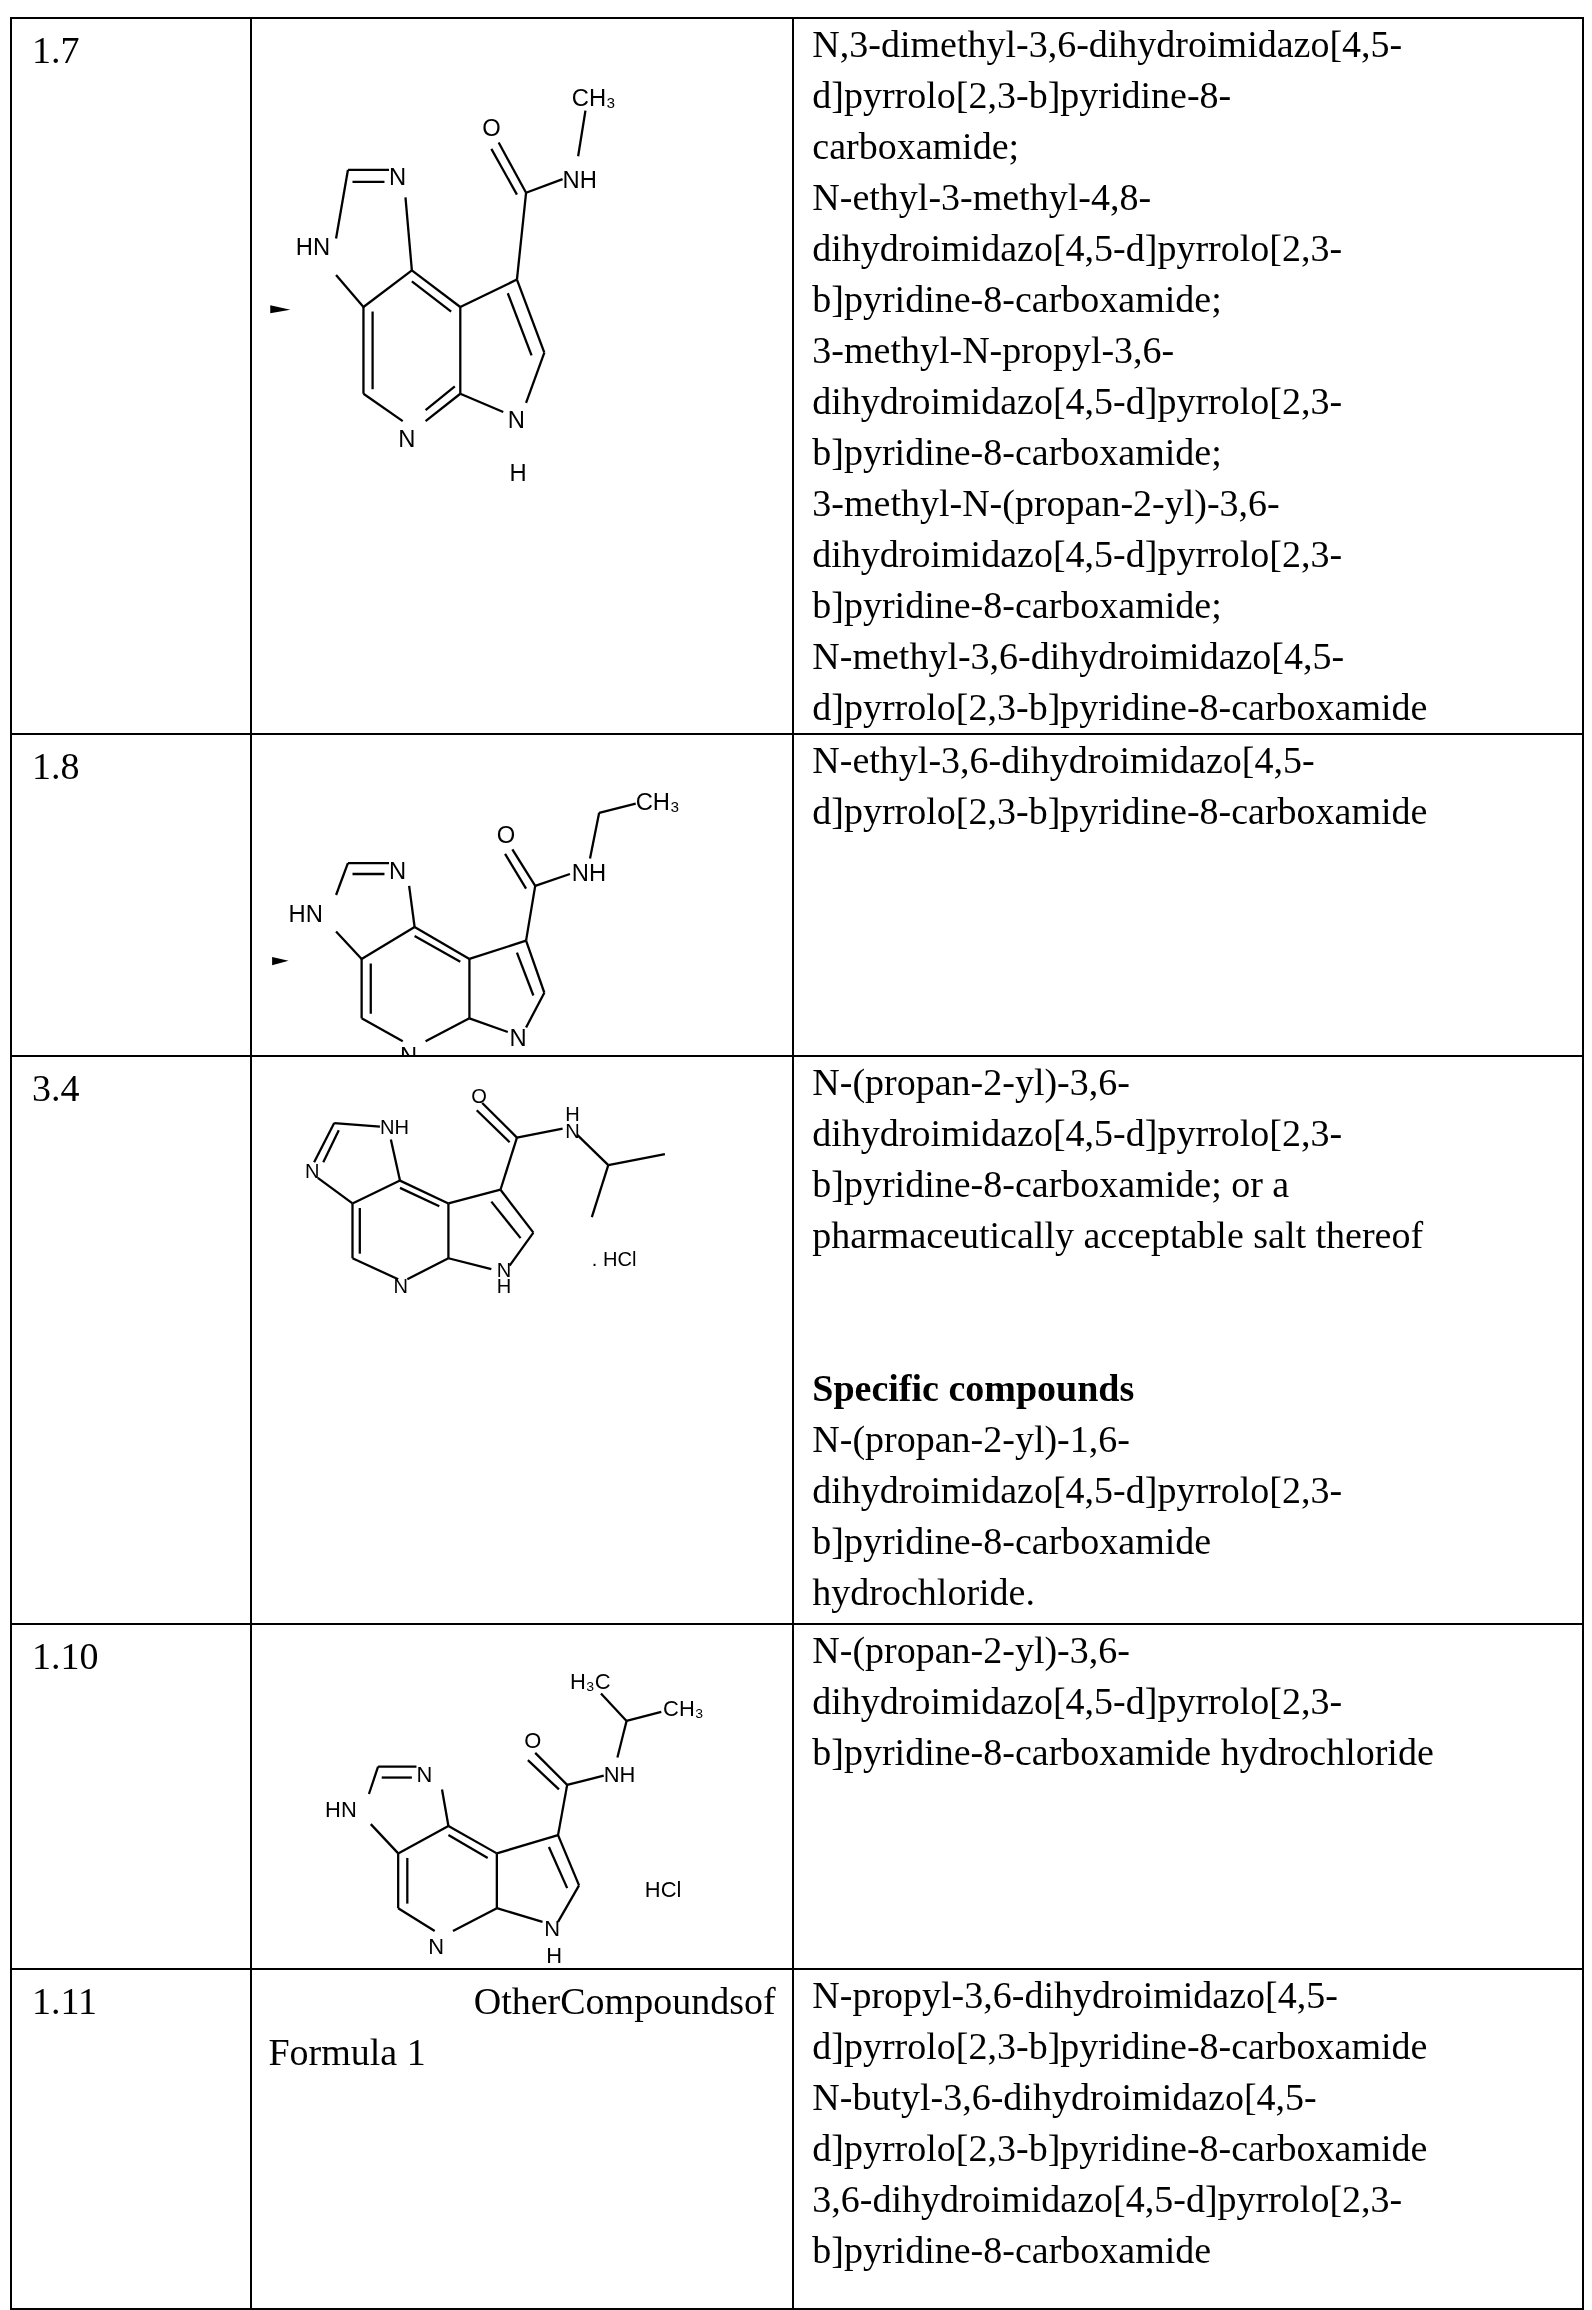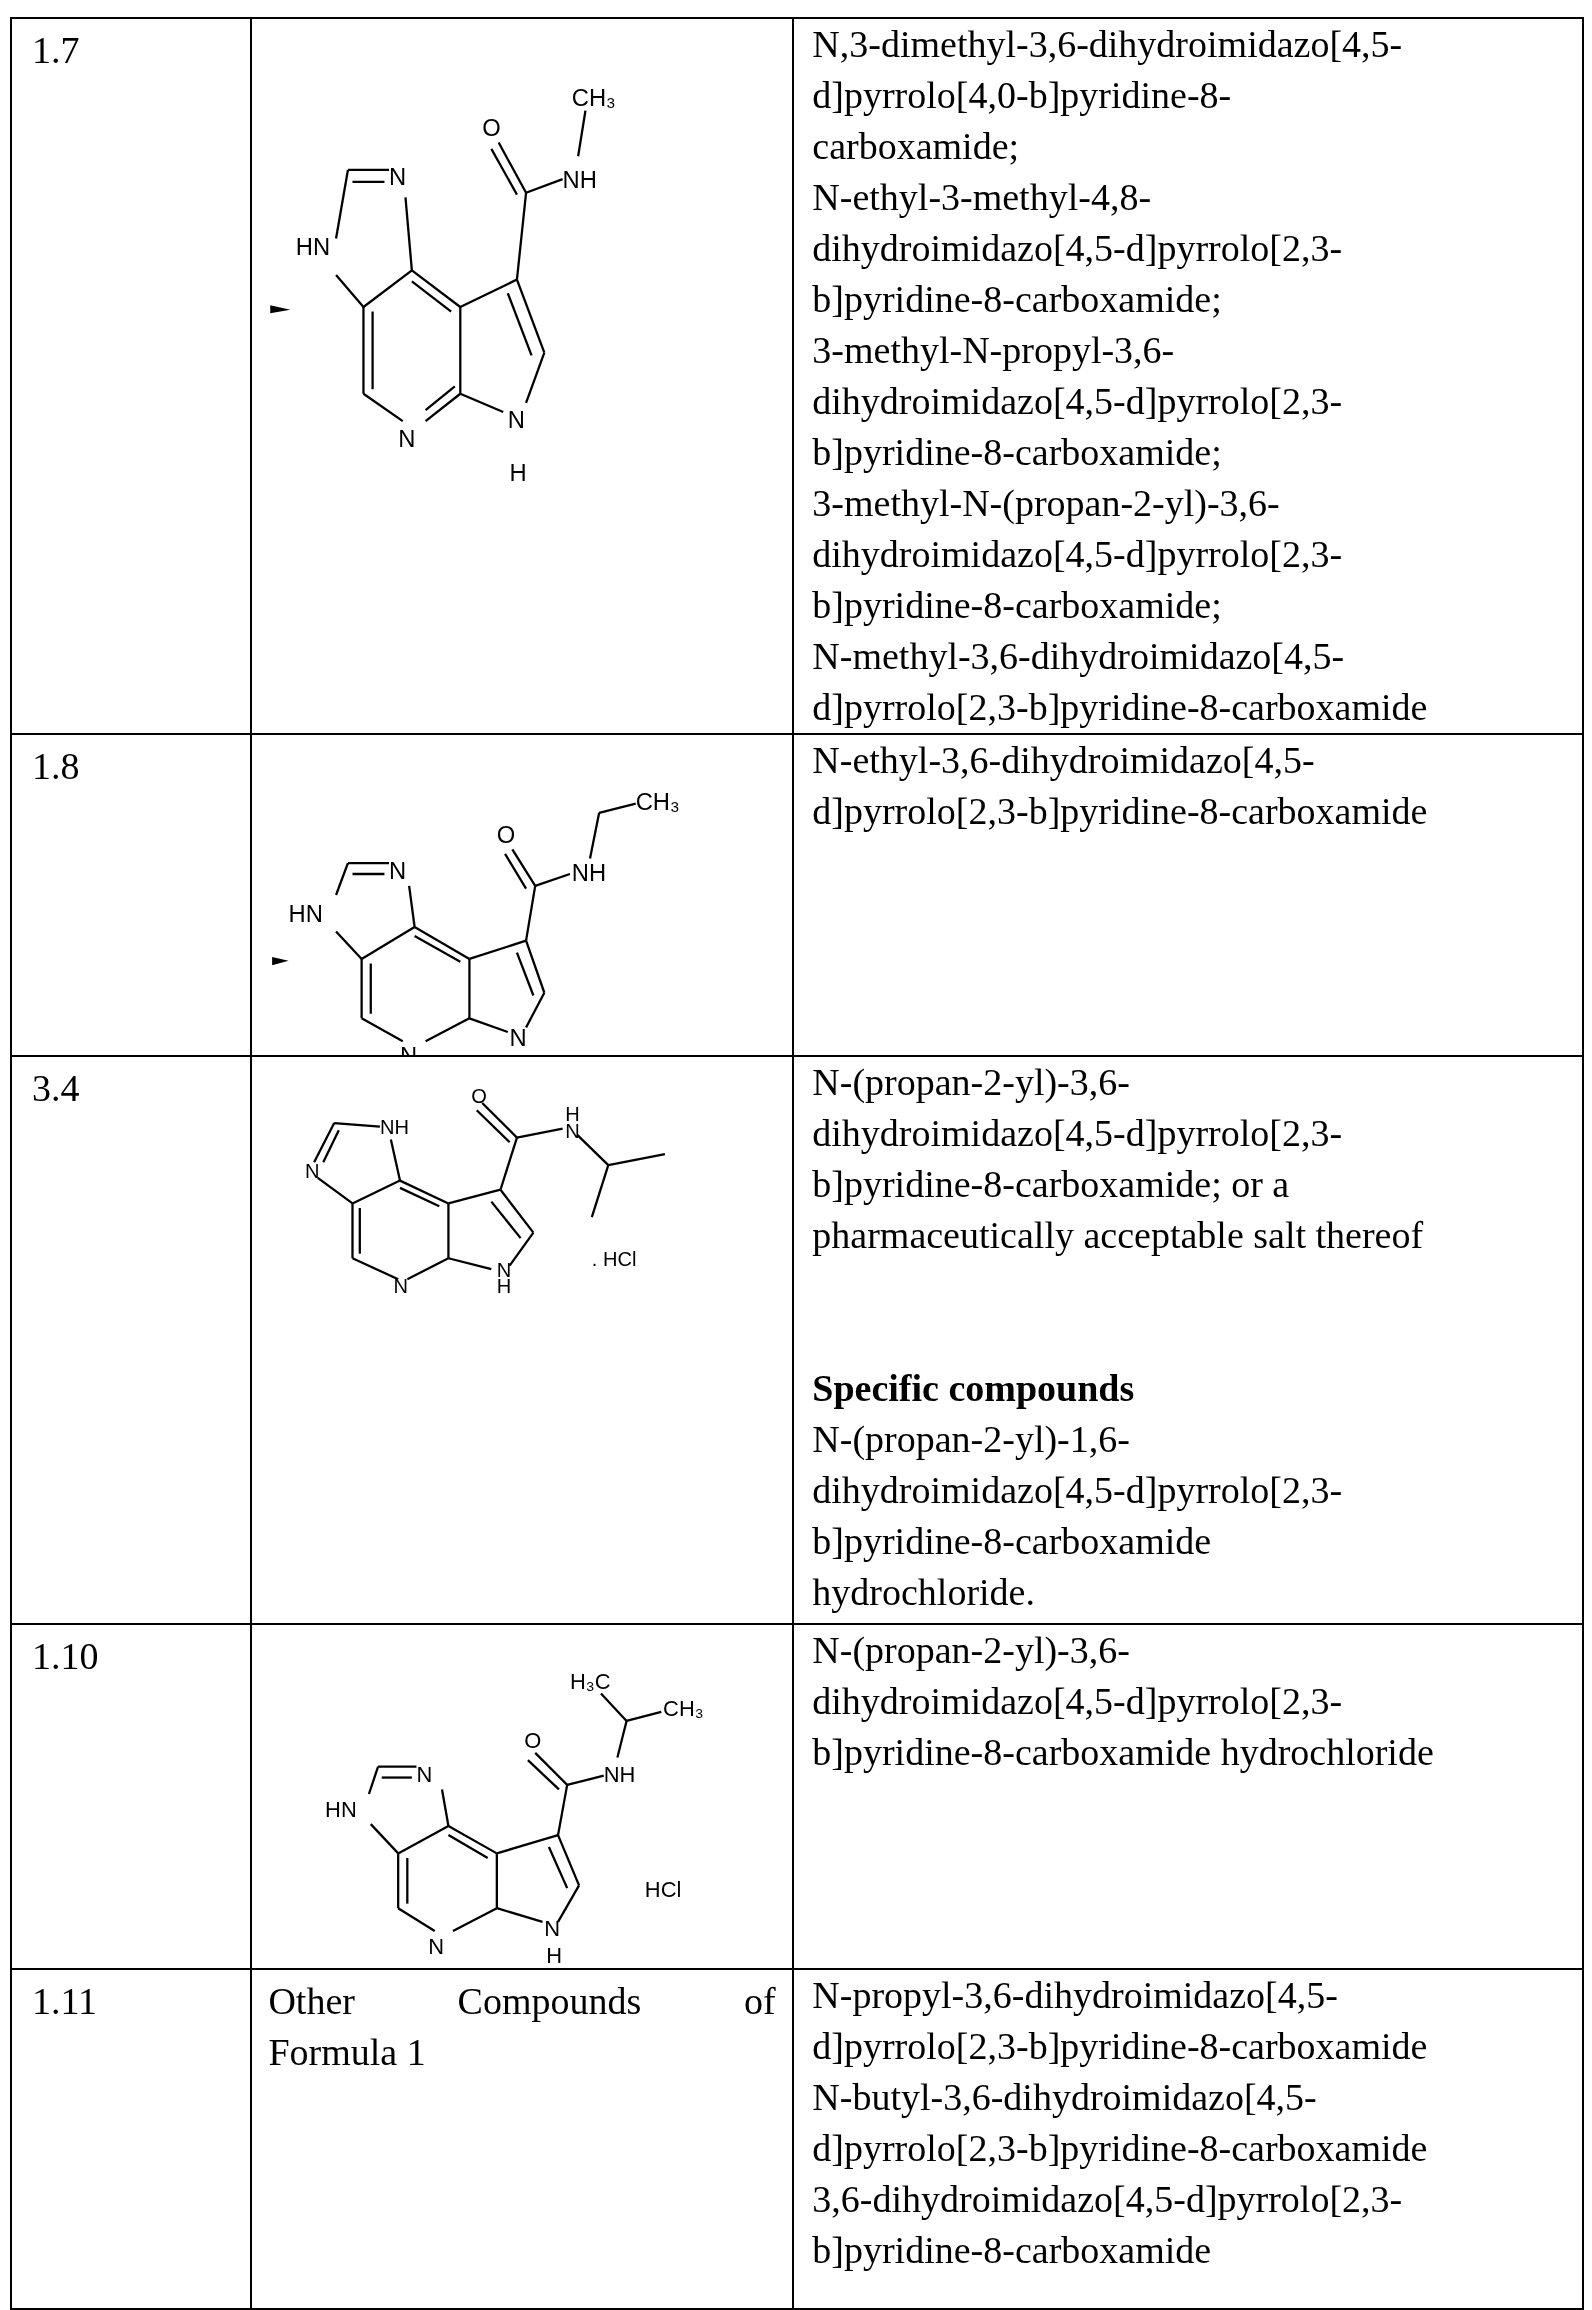--- a/index.html
+++ b/index.html
@@ -17,21 +17,21 @@
   col.c-struct { width: 542px; }
   col.c-name { width: 790px; }
   td.num { padding: 5.5px 0 0 20px !important; }
   td.name { padding: 0 9.1px 0 18.3px !important; border-radius: 24px; }
   td.struct { position: relative; }
   td.struct svg { display: block; }
   .name-line { display: block; white-space: nowrap; }
   .bold { font-weight: bold; }
   .spacer { display: block; height: 102px; }
   .justify-cell { padding: 5.5px 16.4px 0 16.4px !important; text-align: justify; text-align-last: left; }
-  .justify-cell .j1 { display: flex; justify-content: space-between; white-space: nowrap; }
+  .justify-cell .j1 { display: flex; justify-content: flex-end; white-space: nowrap; }
   svg text { font-family: "Liberation Sans", "DejaVu Sans", sans-serif; }
 </style>
 </head>
 <body>
 
 <table class="compounds">
   <colgroup>
       <col class="c-num">
       <col class="c-struct">
       <col class="c-name">
@@ -80,21 +80,21 @@
           <text x="350" y="95">CH₃</text>
           <text x="160" y="468">N</text>
           <text x="280" y="448">N</text>
           <text x="282" y="505">H</text>
         </g>
         <polygon points="20,313 42,318 20,322" fill="#000"></polygon>
       </svg>
     </td>
     <td class="name">
       <span class="name-line">N,3-dimethyl-3,6-dihydroimidazo[4,5-</span>
-      <span class="name-line">d]pyrrolo[4,0-b]pyridine-8-</span>
+      <span class="name-line">d]pyrrolo[2,3-b]pyridine-8-</span>
       <span class="name-line">carboxamide;</span>
       <span class="name-line">N-ethyl-3-methyl-4,8-</span>
       <span class="name-line">dihydroimidazo[4,5-d]pyrrolo[2,3-</span>
       <span class="name-line">b]pyridine-8-carboxamide;</span>
       <span class="name-line">3-methyl-N-propyl-3,6-</span>
       <span class="name-line">dihydroimidazo[4,5-d]pyrrolo[2,3-</span>
       <span class="name-line">b]pyridine-8-carboxamide;</span>
       <span class="name-line">3-methyl-N-(propan-2-yl)-3,6-</span>
       <span class="name-line">dihydroimidazo[4,5-d]pyrrolo[2,3-</span>
       <span class="name-line">b]pyridine-8-carboxamide;</span>

